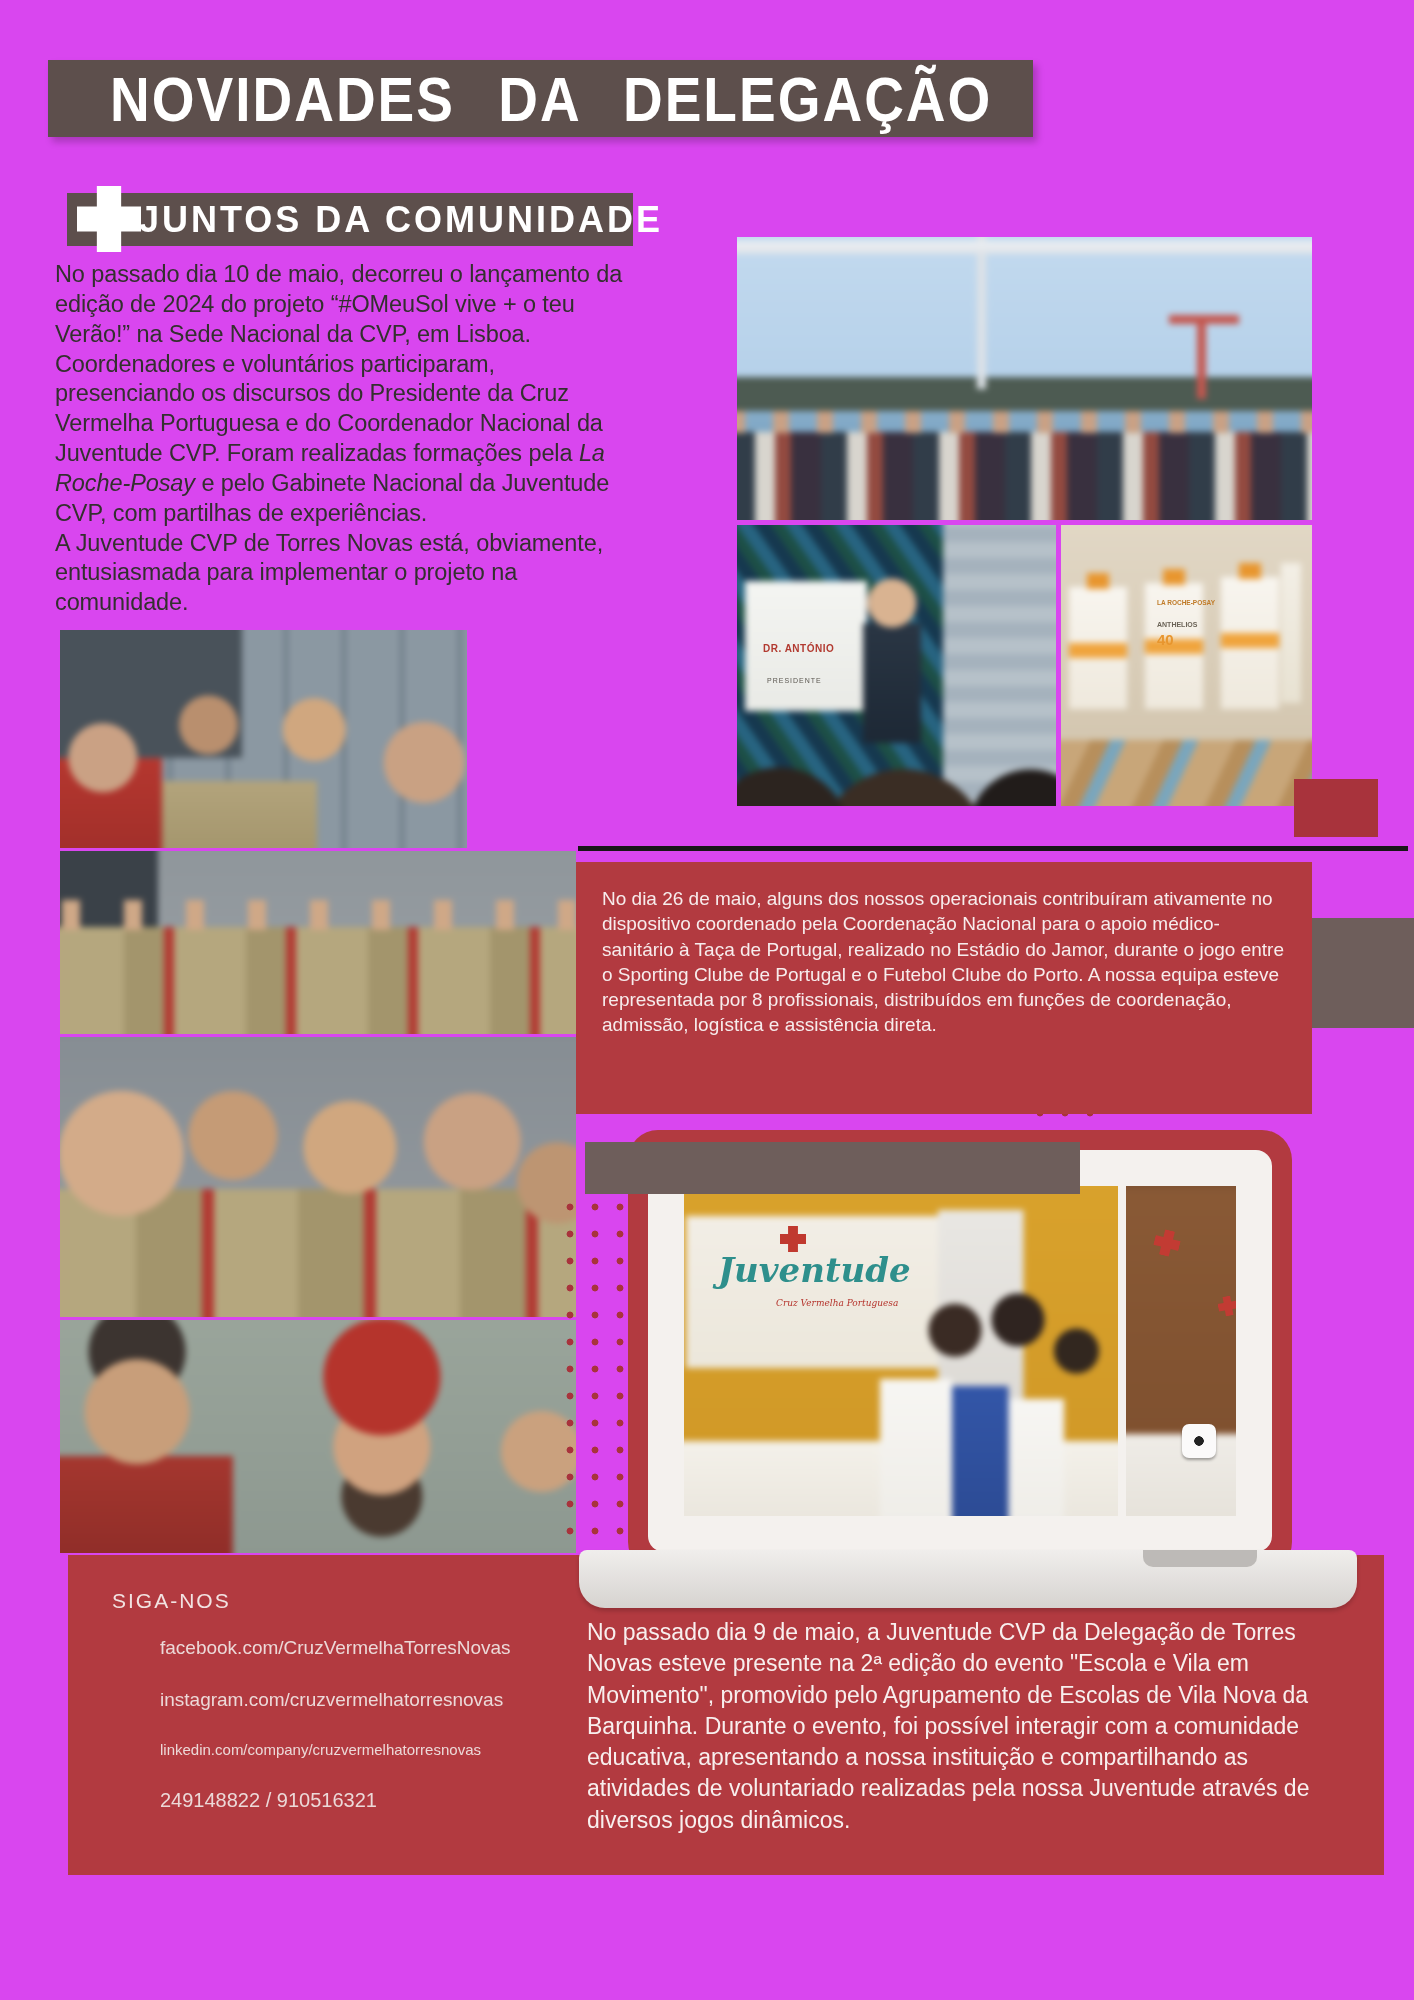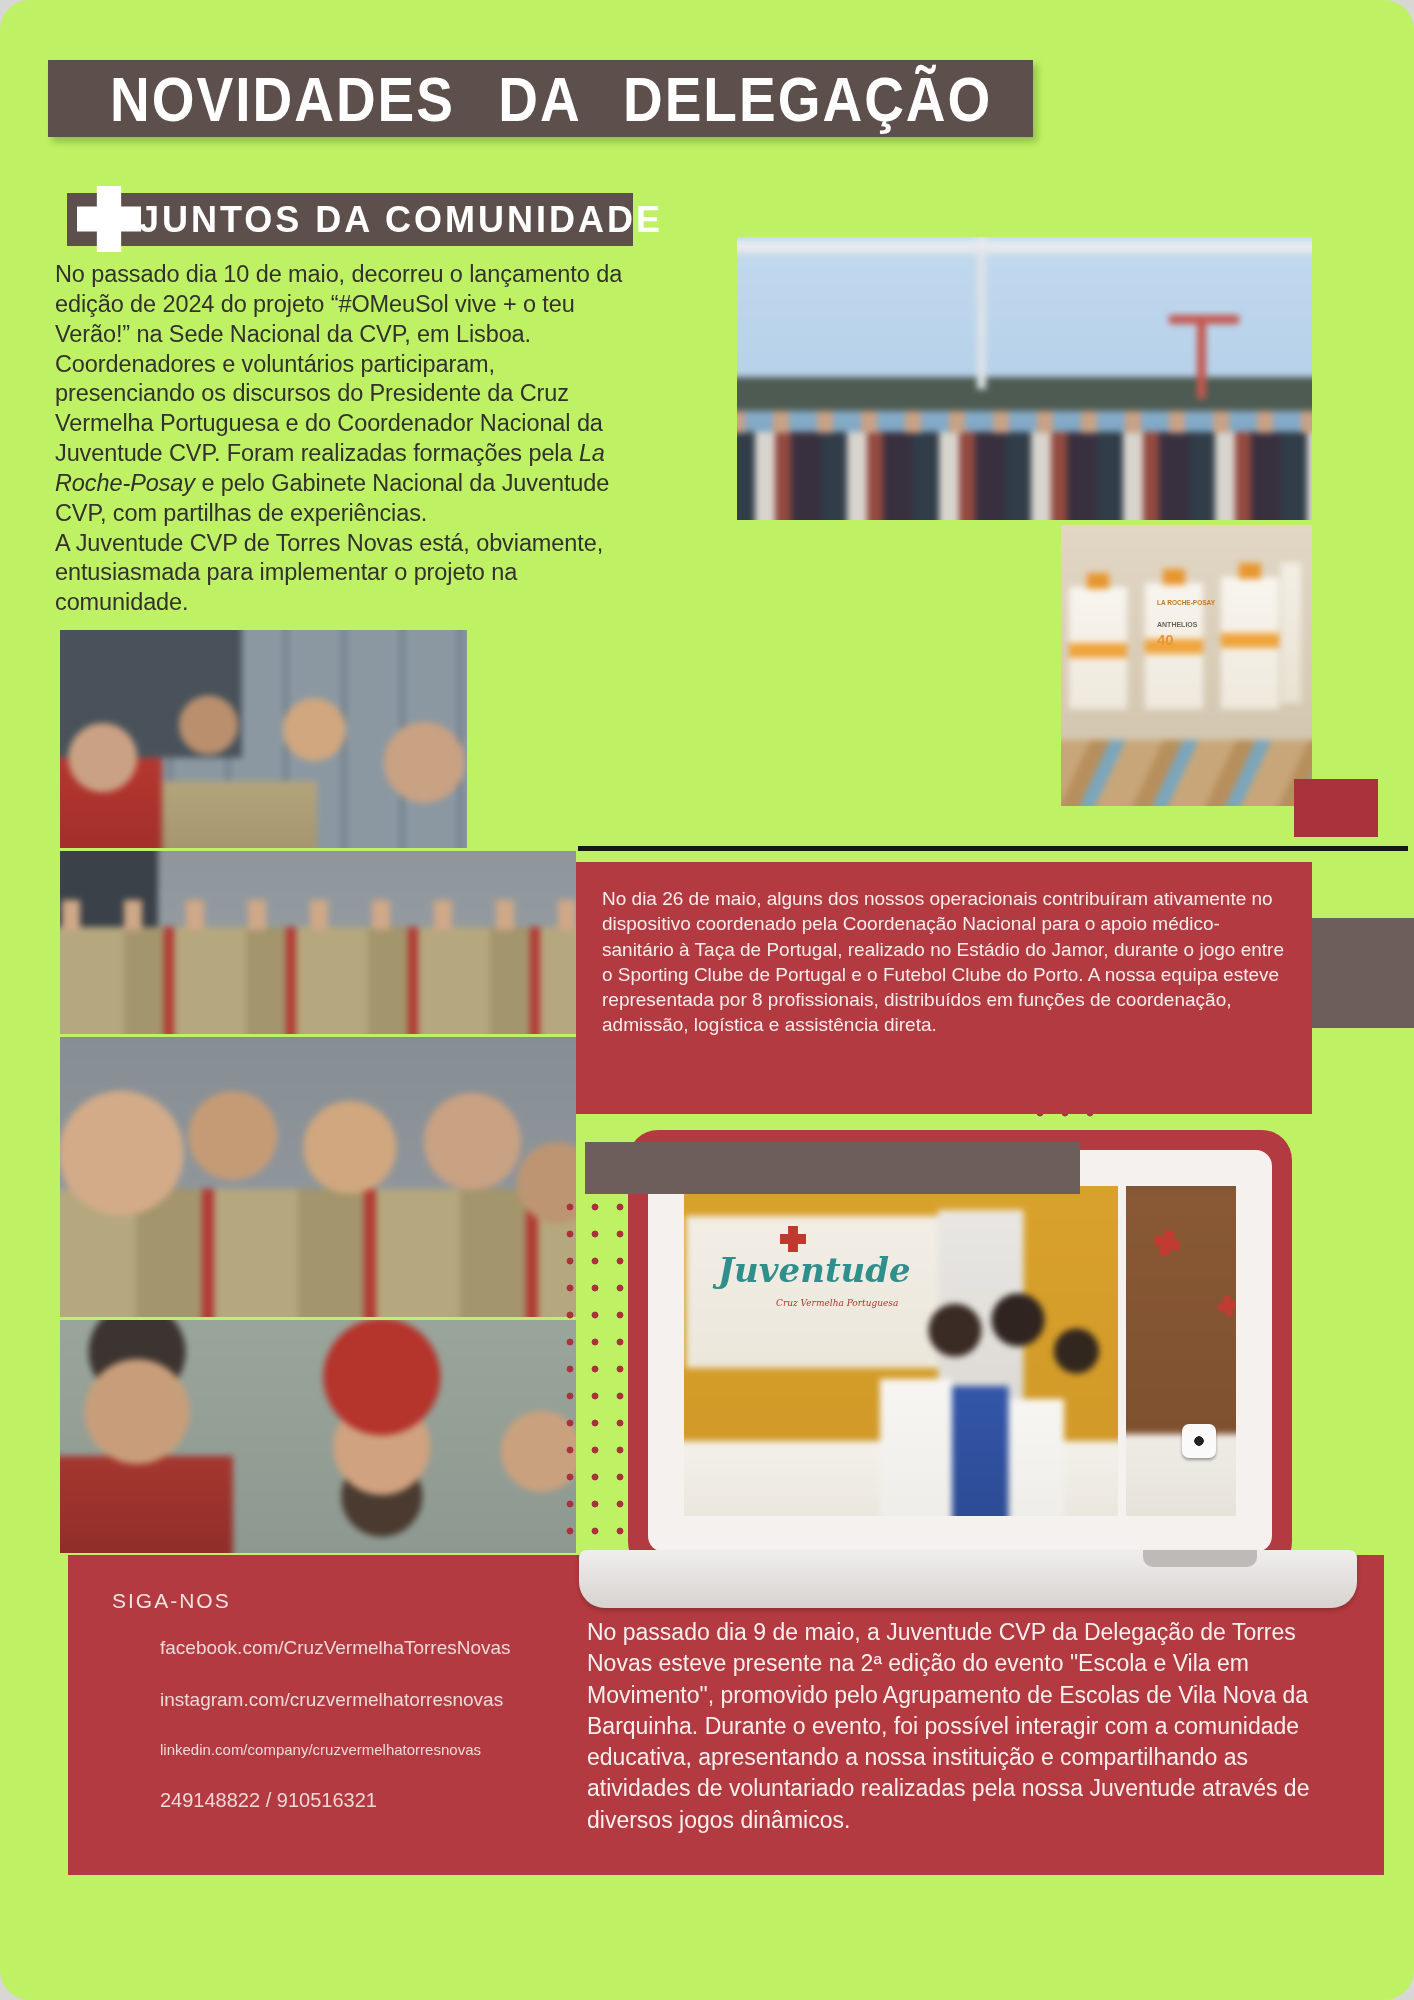--- a/index.html
+++ b/index.html
@@ -1,17 +1,17 @@
 <!DOCTYPE html>
 <html><head>
 <meta charset="utf-8">
 <style>
   html,body{margin:0;padding:0;background:#d8d7d5;}
-  .page{position:relative;width:1414px;height:2000px;margin:0 auto;background:#bef264;
-        font-family:"Liberation Sans",sans-serif;overflow:hidden;border-radius:30px;}
+  .page{position:relative;width:1414px;height:2000px;margin:0 auto;background:#d946ef;
+        font-family:"Liberation Sans",sans-serif;overflow:hidden;}
   .abs{position:absolute;}
 
   
   .header-bar{left:48px;top:60px;width:985px;height:77px;background:#5d4f4c;
               box-shadow:4px 5px 7px rgba(0,0,0,.22);display:flex;align-items:center;}
   .header-bar .title{color:#fff;font-weight:700;font-size:55px;letter-spacing:2px;word-spacing:26px;
               padding-left:62px;display:inline-block;transform:scaleY(1.14);transform-origin:left center;white-space:nowrap;}
 
   .section-bar{left:67px;top:193px;width:566px;height:53px;background:#5d4f4c;display:flex;align-items:center;}
   .section-bar .stitle{color:#fff;font-weight:700;font-size:36px;letter-spacing:3px;margin-left:72px;white-space:nowrap;}
@@ -175,20 +175,24 @@
     <div class="abs hdr-cross xcross"></div>
     <span class="stitle">JUNTOS DA COMUNIDADE</span>
   </div>
 
   <div class="abs article">
     <span>No passado dia 10 de maio, decorreu o lançamento da edição de 2024 do projeto “#OMeuSol vive + o teu Verão!” na Sede Nacional da CVP, em Lisboa. Coordenadores e voluntários participaram, presenciando os discursos do Presidente da Cruz Vermelha Portuguesa e do Coordenador Nacional da Juventude CVP. Foram realizadas formações pela </span><span class="it">La Roche-Posay</span><span> e pelo Gabinete Nacional da Juventude CVP, com partilhas de experiências.</span><br>
     <span>A Juventude CVP de Torres Novas está, obviamente, entusiasmada para implementar o projeto na comunidade.</span>
   </div>
 
   <div class="photo ph-harbor"></div>
+  <div class="photo ph-speaker">
+    <span class="abs speaker-name">DR. ANTÓNIO</span>
+    <span class="abs speaker-role">PRESIDENTE</span>
+  </div>
   <div class="photo ph-sunscreen">
     <span class="abs sun-brand">LA ROCHE-POSAY</span>
     <span class="abs sun-product">ANTHELIOS</span>
     <span class="abs sun-spf">40</span>
   </div>
 
   <div class="abs red-square"></div>
   <div class="abs divider"></div>
   <div class="abs band-b"></div>
   <div class="abs dots dots-b"></div>

